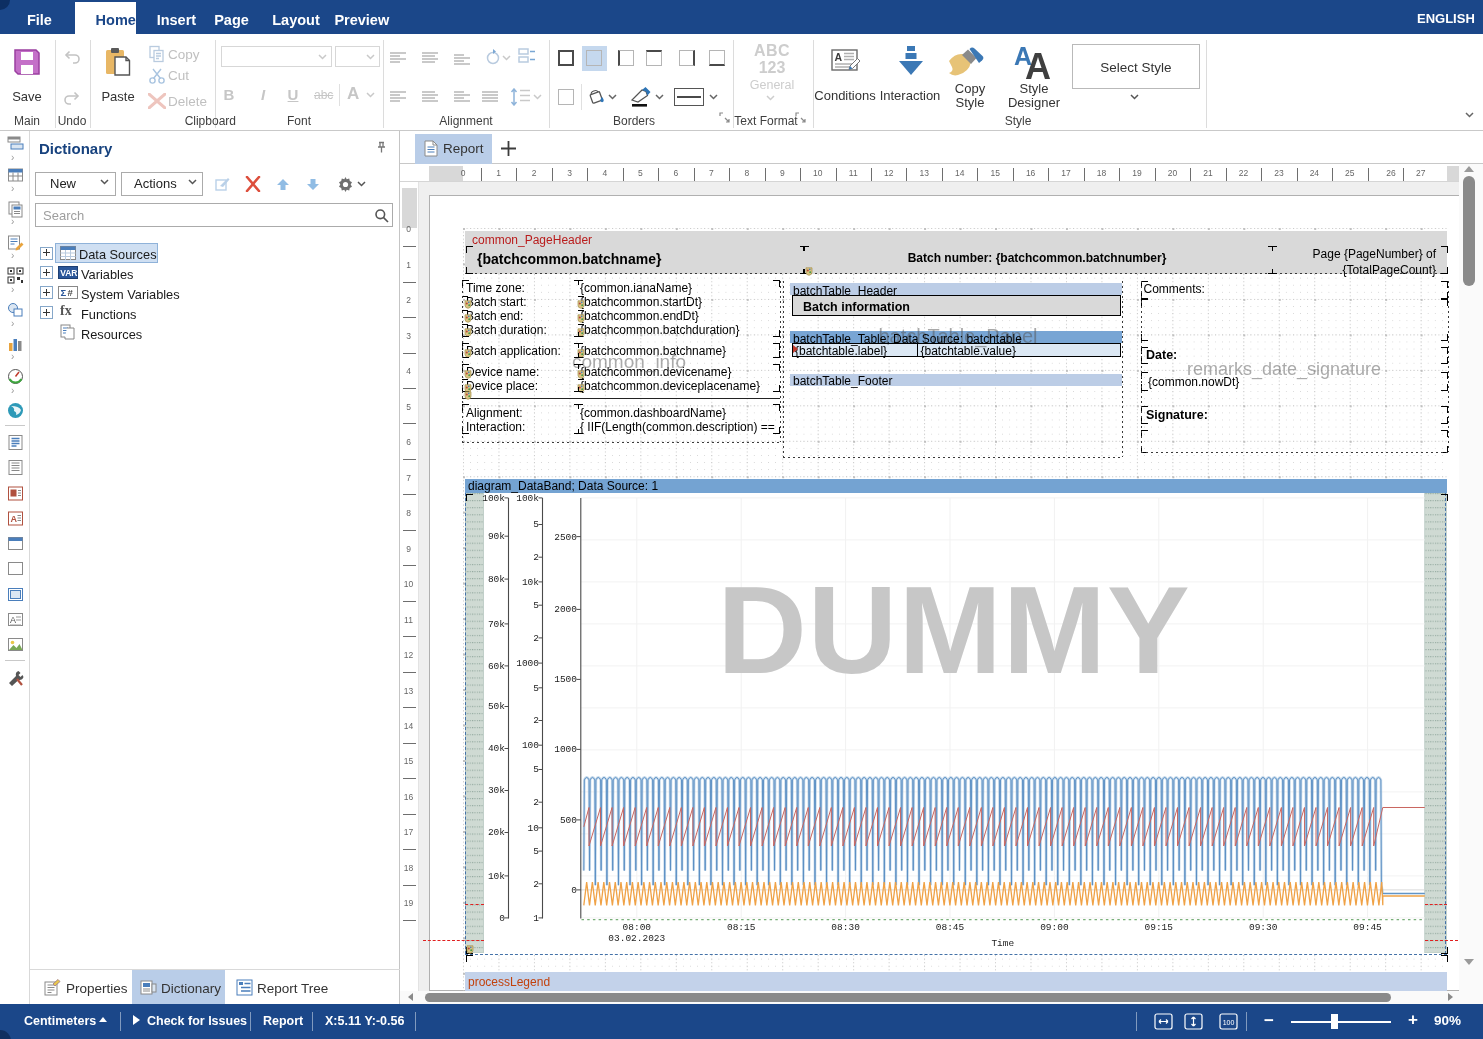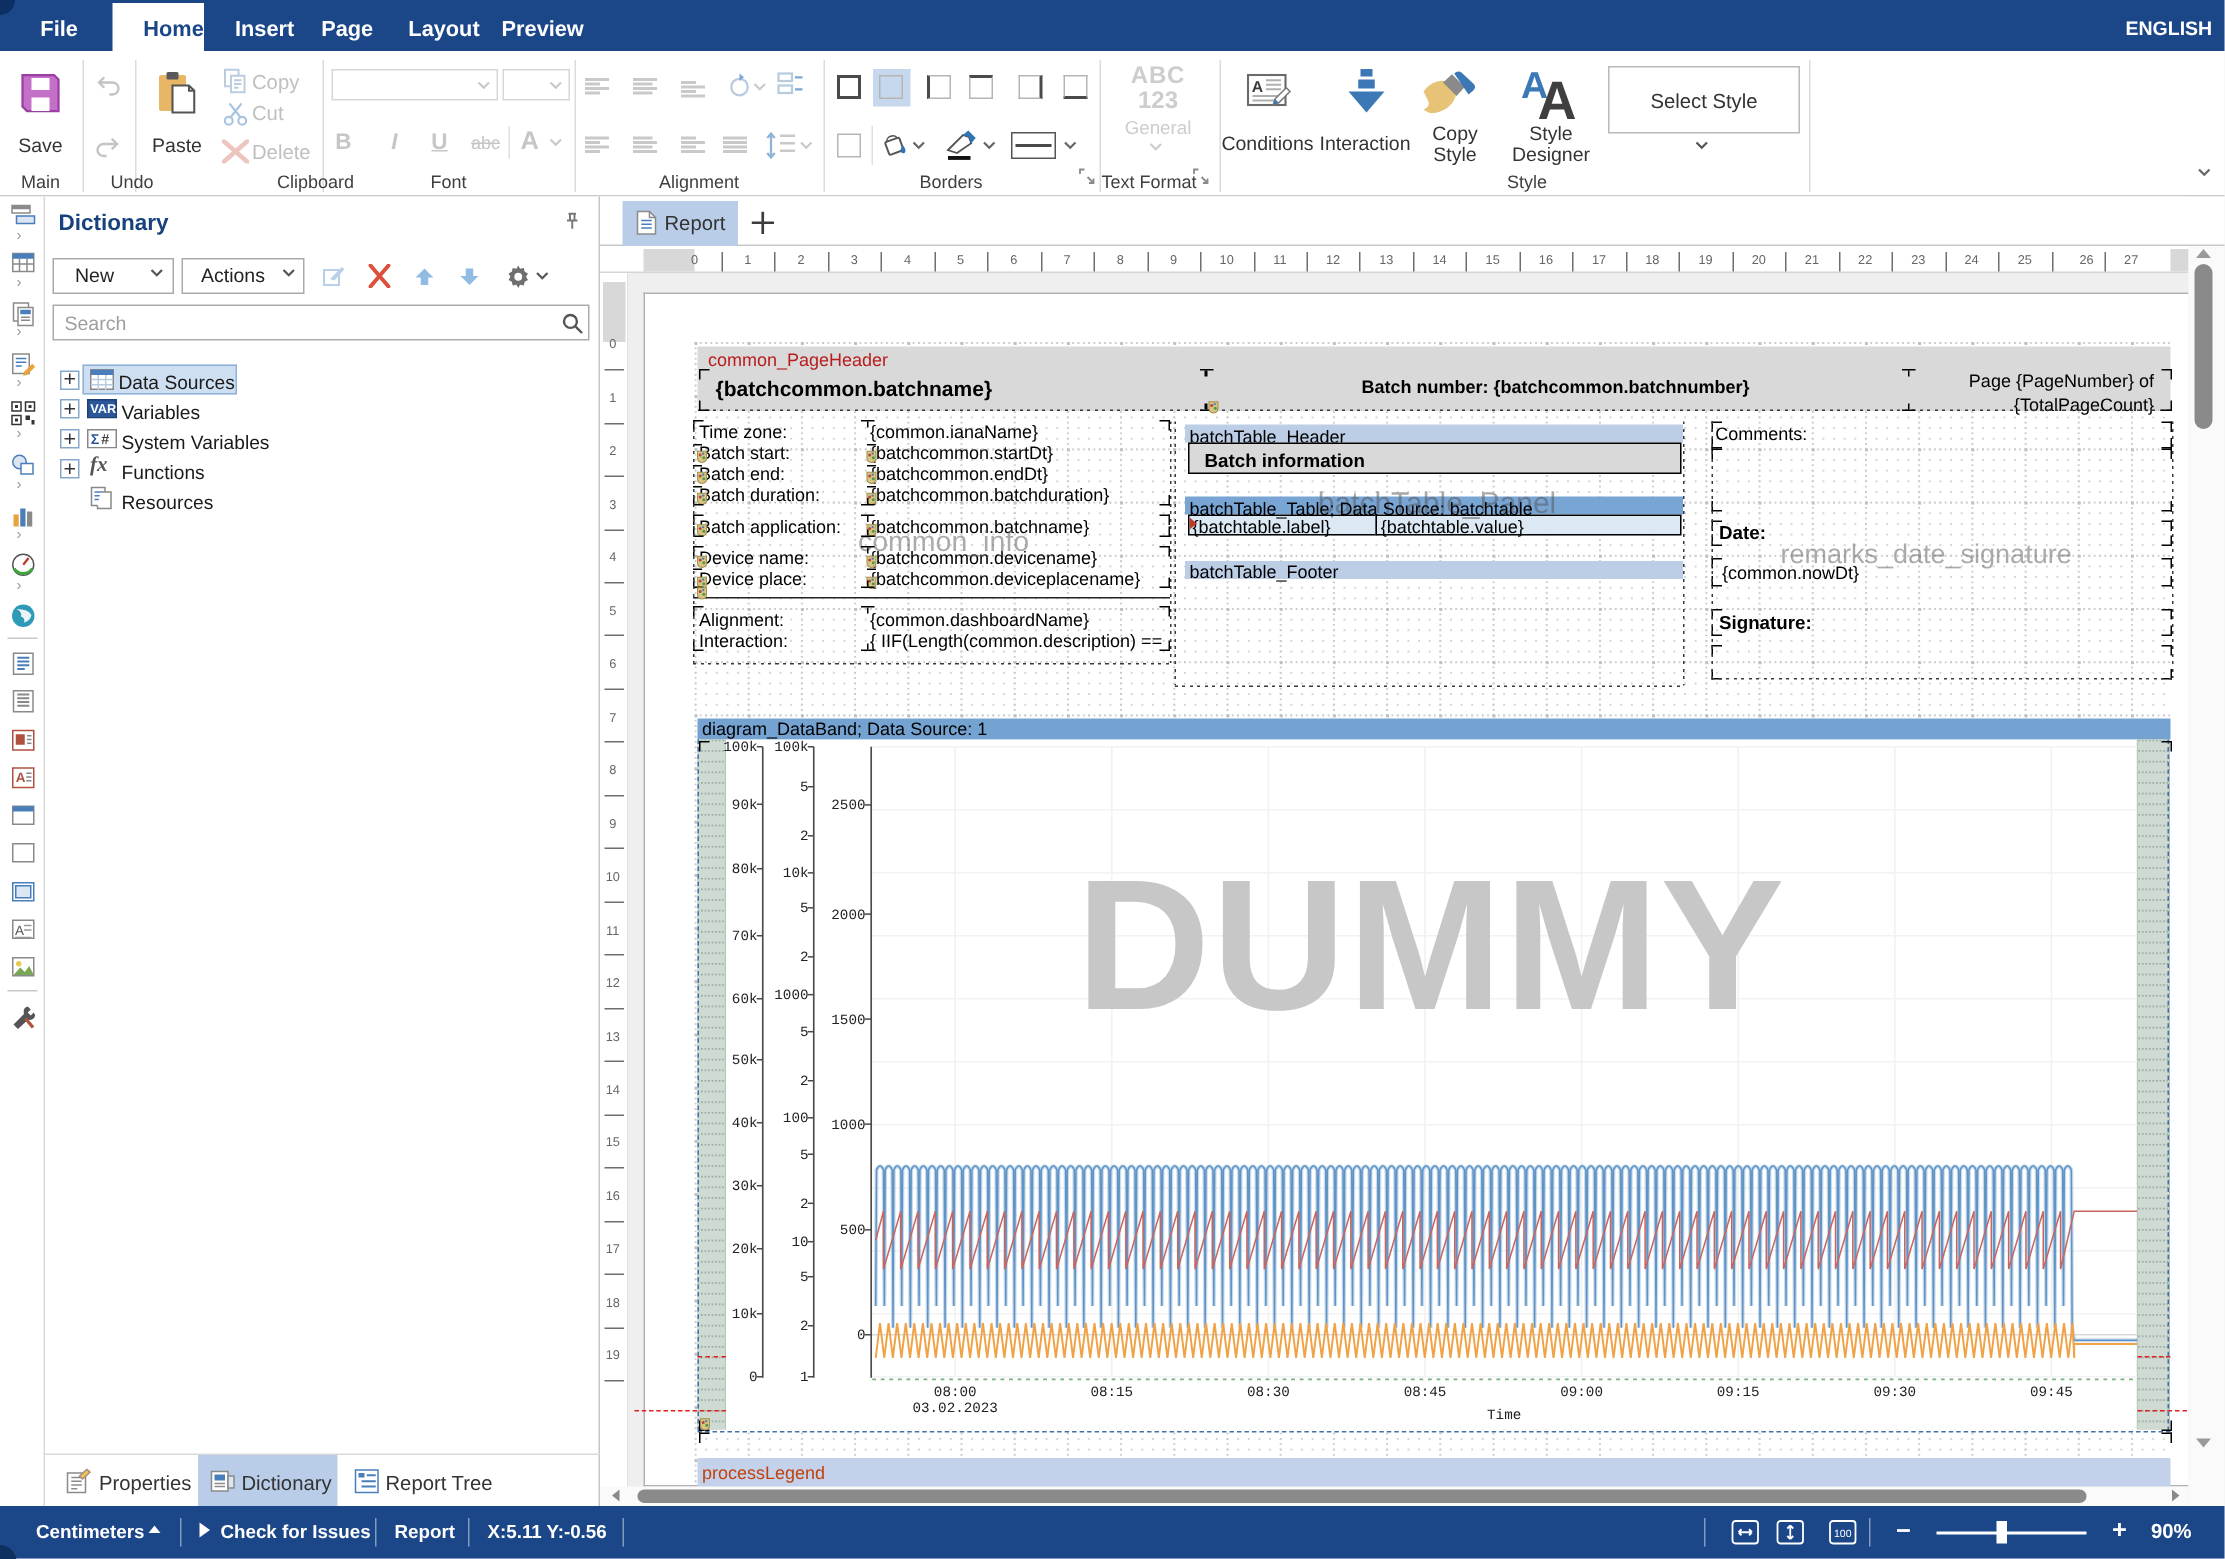--- a/index.html
+++ b/index.html
@@ -27,21 +27,21 @@
 <div class="ab" style="left:0;top:34px;width:1483px;height:97px;background:#fff;border-bottom:1px solid #c9c9c9;"></div>
 <div class="ab" style="left:54.6px;top:40px;width:1px;height:88px;background:#dcdcdc;"></div>
 <div class="ab" style="left:89.7px;top:40px;width:1px;height:88px;background:#dcdcdc;"></div>
 <div class="ab" style="left:215px;top:40px;width:1px;height:88px;background:#dcdcdc;"></div>
 <div class="ab" style="left:383.4px;top:40px;width:1px;height:88px;background:#dcdcdc;"></div>
 <div class="ab" style="left:548.8px;top:40px;width:1px;height:88px;background:#dcdcdc;"></div>
 <div class="ab" style="left:733.4px;top:40px;width:1px;height:88px;background:#dcdcdc;"></div>
 <div class="ab" style="left:812.6px;top:40px;width:1px;height:88px;background:#dcdcdc;"></div>
 <div class="ab" style="left:1205.9px;top:40px;width:1px;height:88px;background:#dcdcdc;"></div>
 <div class="ab" style="left:0.0px;top:114px;width:54px;font-size:12px;color:#3f3f3f;text-align:center;">Main</div>
-<div class="ab" style="left:54.0px;top:114px;width:36px;font-size:12px;color:#3f3f3f;text-align:center;margin-left:16px;">Undo</div>
+<div class="ab" style="left:54.0px;top:114px;width:36px;font-size:12px;color:#3f3f3f;text-align:center;">Undo</div>
 <div class="ab" style="left:92.0px;top:114px;width:120px;font-size:12px;color:#3f3f3f;text-align:right;margin-left:24px;">Clipboard</div>
 <div class="ab" style="left:219.0px;top:114px;width:160px;font-size:12px;color:#3f3f3f;text-align:center;">Font</div>
 <div class="ab" style="left:386.0px;top:114px;width:160px;font-size:12px;color:#3f3f3f;text-align:center;">Alignment</div>
 <div class="ab" style="left:554.0px;top:114px;width:160px;font-size:12px;color:#3f3f3f;text-align:center;">Borders</div>
 <div class="ab" style="left:721.0px;top:114px;width:90px;font-size:12px;color:#3f3f3f;text-align:center;">Text Format</div>
 <div class="ab" style="left:918.0px;top:114px;width:200px;font-size:12px;color:#3f3f3f;text-align:center;">Style</div>
 <svg class="ab" style="left:13px;top:48px" width="28" height="28" viewBox="0 0 28 28">
 <path d="M2 2 h21 l3 3 v21 h-21 l-3 -3 z" fill="#c470c8" stroke="#9b3fa0" stroke-width="1.5"></path>
 <rect x="8" y="4" width="12" height="8" fill="#fff"></rect>
 <rect x="8" y="17" width="12" height="9" fill="#fff"></rect>
@@ -385,21 +385,21 @@
 <div class="ab" style="left:45.9px;top:288.9px;width:1.2px;height:7px;background:#333;"></div>
 <svg class="ab" style="left:58px;top:286px" width="20" height="13" viewBox="0 0 20 13">
     <rect x="0.5" y="0.5" width="19" height="12" fill="#fff" stroke="#888"></rect>
     <text x="2.5" y="10" font-size="9.5" font-weight="bold" fill="#2b579a" font-family="Liberation Sans">Σ</text>
     <text x="9.5" y="10" font-size="9.5" font-weight="bold" fill="#444" font-family="Liberation Sans">#</text>
   </svg>
 <div class="ab" style="left:81px;top:286.5px;font-size:12.8px;color:#1a1a1a;">System Variables</div>
 <div class="ab" style="left:40px;top:306px;width:13px;height:13px;border:1px solid #86a7c9;background:#fff;"></div>
 <div class="ab" style="left:43px;top:311.8px;width:7px;height:1.2px;background:#333;"></div>
 <div class="ab" style="left:45.9px;top:308.9px;width:1.2px;height:7px;background:#333;"></div>
-<div class="ab" style="left:60px;top:303px;font-size:14px;font-style:italic;color:#555;font-family:'Liberation Serif',serif;font-weight:700;">fx</div>
+<div class="ab" style="left:60px;top:303px;font-size:14px;color:#555;font-family:'Liberation Serif',serif;font-weight:700;">fx</div>
 <div class="ab" style="left:81px;top:306.5px;font-size:12.8px;color:#1a1a1a;">Functions</div>
 <svg class="ab" style="left:60px;top:324px" width="16" height="16" viewBox="0 0 16 16">
     <rect x="1" y="1" width="9" height="12" fill="#fff" stroke="#888"></rect>
     <path d="M3 4 h5 M3 6.5 h5 M3 9 h5" stroke="#4a7ebb"></path>
     <path d="M7 4 h7 v11 h-9 v-2" fill="#fff" stroke="#888"></path>
   </svg>
 <div class="ab" style="left:81px;top:326.5px;font-size:12.8px;color:#1a1a1a;">Resources</div>
 <div class="ab" style="left:30px;top:969px;width:370px;height:1px;background:#d9d9d9;"></div>
 <div class="ab" style="left:131.5px;top:970px;width:93.5px;height:34px;background:#b9cde8;"></div>
 <svg class="ab" style="left:44px;top:979px" width="17" height="17" viewBox="0 0 17 17">

